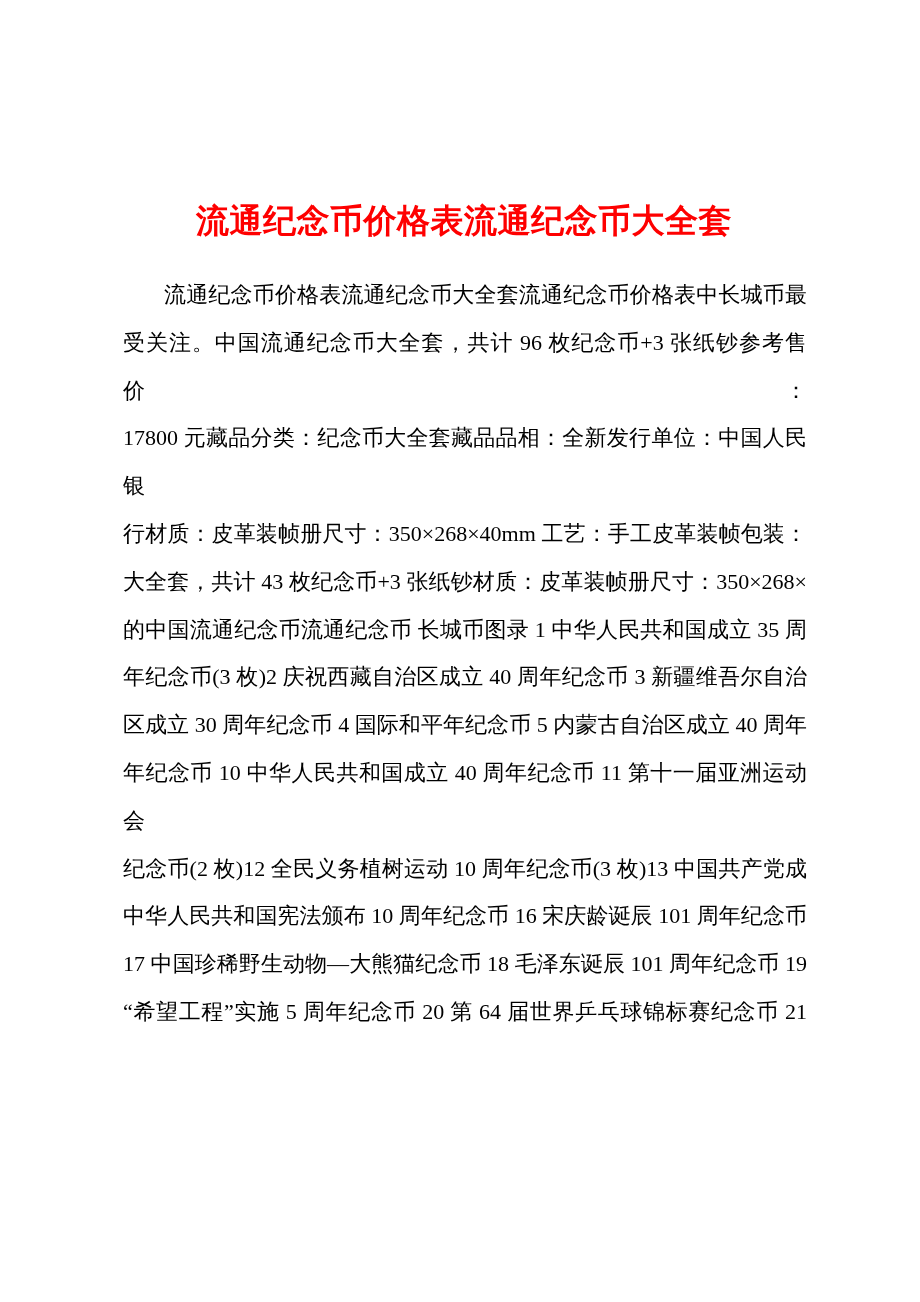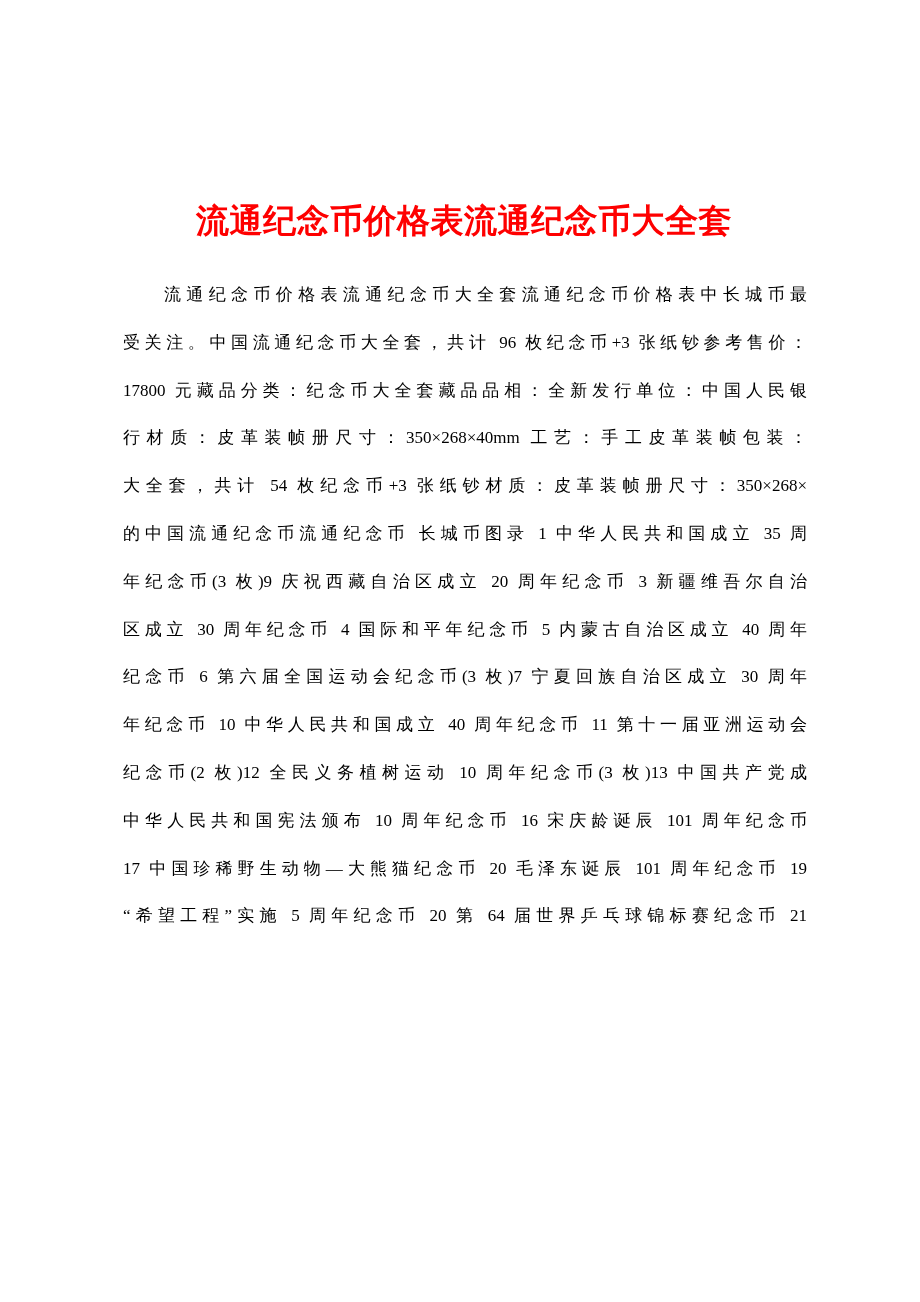--- a/index.html
+++ b/index.html
@@ -28,45 +28,44 @@
     line-height: 48px;
     white-space: nowrap;
   }
   .doc-body {
     position: absolute;
     left: 123px;
     top: 271px;
     width: 684px;
   }
   .doc-line {
-    font-size: 17px;
+    font-size: 22px;
     line-height: 47.8px;
     color: #000000;
     text-align: justify;
     text-align-last: justify;
     text-justify: inter-character;
   }
   .doc-line.first {
     text-indent: 41px;
   }
 </style>
 </head>
 <body>
 
 <div class="page">
   <h1 class="doc-title" style="color: rgb(254, 0, 0);">流通纪念币价格表流通纪念币大全套</h1>
   <div class="doc-body">
       <div class="doc-line first">流通纪念币价格表流通纪念币大全套流通纪念币价格表中长城币最</div>
       <div class="doc-line">受关注。中国流通纪念币大全套，共计 96 枚纪念币+3 张纸钞参考售价：</div>
       <div class="doc-line">17800 元藏品分类：纪念币大全套藏品品相：全新发行单位：中国人民银</div>
       <div class="doc-line">行材质：皮革装帧册尺寸：350×268×40mm 工艺：手工皮革装帧包装：</div>
-      <div class="doc-line">大全套，共计 54 枚纪念币+3 张纸钞材质：皮革装帧册尺寸：350×268×</div>
+      <div class="doc-line">大全套，共计 43 枚纪念币+3 张纸钞材质：皮革装帧册尺寸：350×268×</div>
       <div class="doc-line">的中国流通纪念币流通纪念币 长城币图录 1 中华人民共和国成立 35 周</div>
-      <div class="doc-line">年纪念币(3 枚)9 庆祝西藏自治区成立 20 周年纪念币 3 新疆维吾尔自治</div>
+      <div class="doc-line">年纪念币(3 枚)2 庆祝西藏自治区成立 40 周年纪念币 3 新疆维吾尔自治</div>
       <div class="doc-line">区成立 30 周年纪念币 4 国际和平年纪念币 5 内蒙古自治区成立 40 周年</div>
-      <div class="doc-line">纪念币 6 第六届全国运动会纪念币(3 枚)7 宁夏回族自治区成立 30 周年</div>
       <div class="doc-line">年纪念币 10 中华人民共和国成立 40 周年纪念币 11 第十一届亚洲运动会</div>
       <div class="doc-line">纪念币(2 枚)12 全民义务植树运动 10 周年纪念币(3 枚)13 中国共产党成</div>
       <div class="doc-line">中华人民共和国宪法颁布 10 周年纪念币 16 宋庆龄诞辰 101 周年纪念币</div>
-      <div class="doc-line">17 中国珍稀野生动物—大熊猫纪念币 20 毛泽东诞辰 101 周年纪念币 19</div>
+      <div class="doc-line">17 中国珍稀野生动物—大熊猫纪念币 18 毛泽东诞辰 101 周年纪念币 19</div>
       <div class="doc-line">“希望工程”实施 5 周年纪念币 20 第 64 届世界乒乓球锦标赛纪念币 21</div>
     </div>
 </div>
 
 </body></html>

